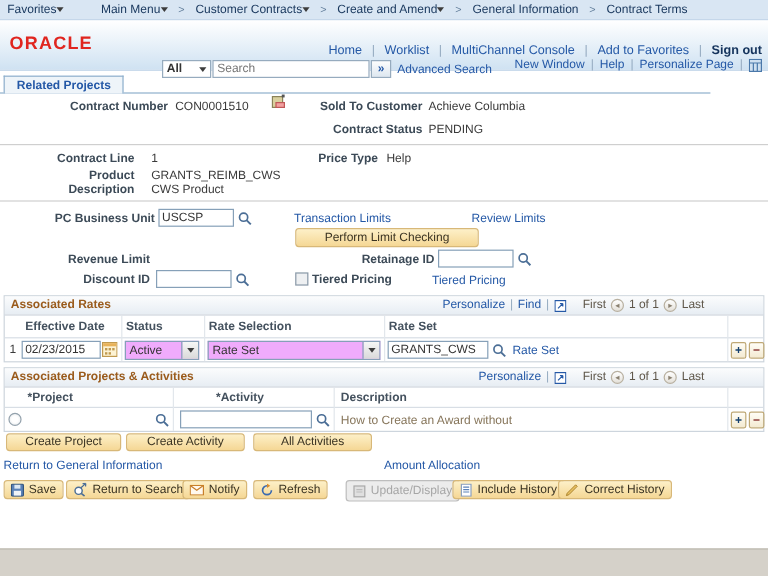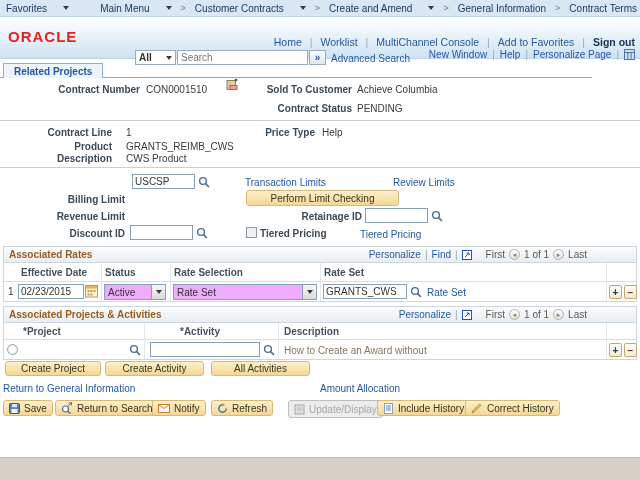--- a/index.html
+++ b/index.html
@@ -3,21 +3,21 @@
 <meta charset="utf-8">
 <style>
   html,body{margin:0;padding:0;background:#fff;}
   #screen{position:relative;width:640px;height:480px;overflow:hidden;background:#fff;
           font-family:"Liberation Sans","DejaVu Sans",sans-serif;font-size:10px;color:#333;}
   a,.lnk{color:#2458a6;text-decoration:none;cursor:pointer;}
   
   .crumbbar{position:absolute;top:0;left:0;right:0;height:17px;background:#d9e6f3;
             border-bottom:1px solid #c0d4e8;display:flex;align-items:center;
             padding-left:6px;box-sizing:border-box;color:#17365c;}
-  .crumb{display:flex;align-items:center;gap:16px;margin-right:9px;cursor:pointer;white-space:nowrap;}
+  .crumb{display:flex;align-items:center;gap:0;margin-right:9px;cursor:pointer;white-space:nowrap;}
   .tri{width:0;height:0;border-left:3px solid transparent;border-right:3px solid transparent;border-top:4px solid #3c3c3c;}
   .csep{color:#5f7b98;margin-right:9px;font-size:9px;}
   
   .hdr{position:absolute;top:17px;left:0;right:0;height:41px;
        background:linear-gradient(#ffffff,#cfe2f2);border-bottom:1px solid #bed3e8;}
   .logo{position:absolute;left:8px;top:11px;color:#e0251f;font-weight:bold;font-size:15px;letter-spacing:1px;}
   .scope{position:absolute;left:135px;top:33px;width:41px;height:15px;background:#fff;border:1px solid #96abbe;
          box-sizing:border-box;display:flex;align-items:center;justify-content:space-between;padding:0 3px;font-weight:bold;cursor:pointer;}
   .searchbox{position:absolute;left:177px;top:33px;width:131px;height:15px;border:1px solid #96abbe;
              box-sizing:border-box;font-size:10px;padding:0 3px;color:#333;font-family:inherit;}
@@ -175,31 +175,31 @@
   <span class="val" style="left:322px;top:127px">Help</span>
 
   <span class="lbl" style="left:0;top:141px;width:112px">Product</span>
   <span class="val" style="left:126px;top:141px">GRANTS_REIMB_CWS</span>
 
   <span class="lbl" style="left:0;top:153px;width:112px">Description</span>
   <span class="val" style="left:126px;top:153px">CWS Product</span>
 
   <div class="hr" style="top:167px"></div>
 
+  <span class="lbl" style="left:0;top:177px;width:129px">PC Business Unit</span>
   <input class="tin" style="left: 132px; top: 174px; width: 63px;" value="USCSP">
   <span class="mag" style="left:198px;top:176px">
     <svg width="13" height="13">
         <circle cx="5" cy="5" r="3.4" fill="none" stroke="#4b6e96" stroke-width="1.4"></circle>
         <line x1="7.6" y1="7.6" x2="11" y2="11" stroke="#4b6e96" stroke-width="1.6"></line>
       </svg>
   </span>
   <a class="lnk" style="position:absolute;left:245px;top:177px">Transaction Limits</a>
   <a class="lnk" style="position:absolute;left:393px;top:177px">Review Limits</a>
 
-  <span class="lbl" style="left:0;top:194px;width:125px">Billing Limit</span>
   <div class="btn-tan" style="position:absolute;left:246px;top:190px;width:153px;height:16px">Perform Limit Checking</div>
 
   <span class="lbl" style="left:0;top:211px;width:125px">Revenue Limit</span>
   <span class="lbl" style="left:160px;top:211px;width:202px">Retainage ID</span>
   <input class="tin" style="left: 365px; top: 208px; width: 63px;" value="">
   <span class="mag" style="left:431px;top:210px">
     <svg width="13" height="13">
         <circle cx="5" cy="5" r="3.4" fill="none" stroke="#4b6e96" stroke-width="1.4"></circle>
         <line x1="7.6" y1="7.6" x2="11" y2="11" stroke="#4b6e96" stroke-width="1.6"></line>
       </svg>

